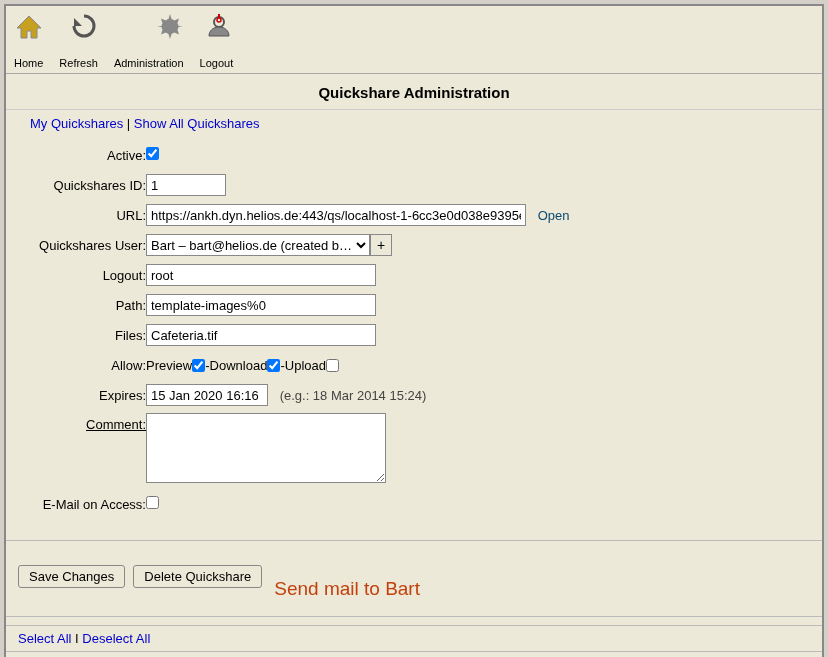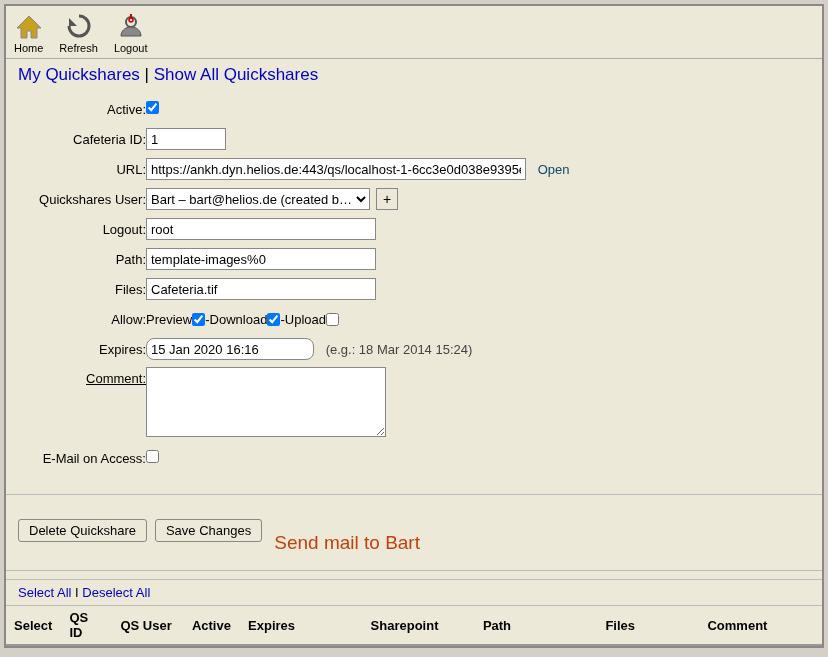--- a/index.html
+++ b/index.html
@@ -2,47 +2,47 @@
 <html><head>
   <meta charset="utf-8">
   <style>
     * { box-sizing: border-box; margin: 0; padding: 0; }
     body { font-family: Arial, sans-serif; font-size: 13px; background: #d4d0c8; width: 828px; min-height: 657px; }
     
     .window { background: #ece9d8; border: 2px solid #888; width: 820px; margin: 4px auto; }
     
     
     .toolbar { display: flex; align-items: flex-end; padding: 6px 8px 4px 8px; gap: 16px; background: #ece9d8; border-bottom: 1px solid #aaa; }
-    .toolbar-item { display: flex; flex-direction: column; align-items: center; cursor: pointer; gap: 2px; }
+    .toolbar-item { display: flex; flex-direction: column; align-items: flex-end; cursor: pointer; gap: 17px; }
     .toolbar-item span { font-size: 11px; }
     .toolbar-icon { width: 28px; height: 28px; display: flex; align-items: center; justify-content: center; }
     
     
     .page-title { text-align: center; font-weight: bold; font-size: 15px; padding: 10px 0 8px 0; border-bottom: 1px solid #ccc; }
     
-    .breadcrumb { padding: 6px 12px; font-size: 17px; }
+    .breadcrumb { padding: 6px 24px; font-size: 13px; }
     .breadcrumb a { color: #0000cc; text-decoration: none; }
     
     .form-section { padding: 6px 20px 10px 20px; }
     
     .form-row { display: flex; align-items: center; margin-bottom: 6px; min-height: 24px; }
     .form-label { text-align: right; width: 120px; font-size: 13px; flex-shrink: 0; }
     .form-value { flex: 1; }
     
     input[type="text"] { border: 1px solid #888; padding: 2px 4px; font-size: 13px; height: 22px; background: white; }
     
     textarea { border: 1px solid #888; padding: 2px 4px; font-size: 13px; background: white; resize: vertical; width: 240px; height: 70px; }
     
     .url-field { width: 380px; }
     .id-field { width: 80px; }
     .std-field { width: 230px; }
     
     .open-link { color: #0c4a6e; text-decoration: none; margin-left: 8px; font-size: 13px; }
     
-    .user-select-wrap { display: flex; align-items: center; gap: 6px; }
+    .user-select-wrap { display: flex; align-items: center; }
     .user-select { height: 22px; font-size: 13px; border: 1px solid #888; background: white; }
     .add-btn { width: 22px; height: 22px; border: 1px solid #888; background: #ece9d8; cursor: pointer; font-size: 14px; display: flex; align-items: center; justify-content: center; }
     
     .allow-section { display: flex; align-items: center; font-size: 13px; }
     
     .divider-bar { height: 1px; background: #bbb; margin: 8px 0; }
     
     .action-buttons { padding: 4px 12px 8px 12px; display: flex; align-items: center; gap: 8px; }
     .btn { border: 1px solid #888; background: #ece9d8; padding: 3px 10px; font-size: 13px; cursor: pointer; border-radius: 3px; }
     .send-link { color: #c2410c; text-decoration: none; font-size: 19px; margin-left: 4px; margin-top: 25px; }
@@ -83,48 +83,58 @@
         <svg width="28" height="28" viewBox="0 0 28 28">
           <path d="M14,4 A10,10 0 1,1 4,14" fill="none" stroke="#555" stroke-width="3"></path>
           <polygon points="4,6 4,14 12,14" fill="#555"></polygon>
         </svg>
       </div>
       <span>Refresh</span>
     </div>
     <div class="toolbar-item">
       <div class="toolbar-icon">
         <svg width="28" height="28" viewBox="0 0 28 28">
+          <circle cx="14" cy="14" r="4" fill="#888"></circle>
+          <path d="M14,2 L15.5,7 C16.5,7.3 17.4,7.8 18.2,8.4 L23,6.5 L21.5,11.2 C22,12 22.3,12.9 22.5,13.9 L27,14 L22.5,15 C22.3,16 22,16.9 21.5,17.7 L23,22.4 L18.2,20.5 C17.4,21.1 16.5,21.6 15.5,21.9 L14,27 L12.5,21.9 C11.5,21.6 10.6,21.1 9.8,20.5 L5,22.4 L6.5,17.7 C6,16.9 5.7,16 5.5,15 L1,14 L5.5,13.9 C5.7,12.9 6,12 6.5,11.2 L5,6.5 L9.8,8.4 C10.6,7.8 11.5,7.3 12.5,7 Z" fill="#888"></path>
+        </svg>
+      </div>
+      <span>Administration</span>
+    </div>
+    <div class="toolbar-item">
+      <div class="toolbar-icon">
+        <svg width="28" height="28" viewBox="0 0 28 28">
           <circle cx="14" cy="10" r="5" fill="none" stroke="#555" stroke-width="2"></circle>
           <path d="M14,15 C8,15 4,19 4,24 L24,24 C24,19 20,15 14,15 Z" fill="#888" stroke="#555" stroke-width="1"></path>
           <circle cx="14" cy="8" r="2" fill="none" stroke="#cc0000" stroke-width="1.5"></circle>
           <line x1="14" y1="2" x2="14" y2="6" stroke="#cc0000" stroke-width="2"></line>
         </svg>
       </div>
       <span>Logout</span>
     </div>
   </div>
 
+  <div class="page-title">Quickshare Administration</div>
 
   <div class="breadcrumb">
     <a href="#">My Quickshares</a>
     <span> | </span>
     <a href="#">Show All Quickshares</a>
   </div>
 
   <div class="form-section">
 
     <div class="form-row">
       <div class="form-label">Active:</div>
       <div class="form-value">
         <input type="checkbox" checked="" style="">
       </div>
     </div>
 
     <div class="form-row">
-      <div class="form-label">Cafeteria ID:</div>
+      <div class="form-label">Quickshares ID:</div>
       <div class="form-value">
         <input type="text" class="id-field" value="1" style="">
       </div>
     </div>
 
     <div class="form-row">
       <div class="form-label">URL:</div>
       <div class="form-value">
         <input type="text" class="url-field" value="https://ankh.dyn.helios.de:443/qs/localhost-1-6cc3e0d038e9395e" style="">
         <a href="#" class="open-link">Open</a>
@@ -177,21 +187,21 @@
           <span> - </span>
           <span>Upload</span>
           <input type="checkbox" style="">
         </div>
       </div>
     </div>
 
     <div class="form-row">
       <div class="form-label">Expires:</div>
       <div class="form-value">
-        <input type="text" class="std-field" style="width: 168px; border-radius: 8px;" value="15 Jan 2020 16:16">
+        <input type="text" class="std-field" style="width: 122px;" value="15 Jan 2020 16:16">
         <span style="margin-left:8px; color:#444;">(e.g.: 18 Mar 2014 15:24)</span>
       </div>
     </div>
 
     <div class="form-row" style="align-items:flex-start;">
       <div class="form-label" style="padding-top:4px;text-decoration:underline;">Comment:</div>
       <div class="form-value">
         <textarea style=""></textarea>
       </div>
     </div>
@@ -201,22 +211,22 @@
       <div class="form-value">
         <input type="checkbox" style="">
       </div>
     </div>
 
   </div>
 
   <div class="divider-bar"></div>
 
   <div class="action-buttons">
+    <button class="btn">Save Changes</button>
     <button class="btn">Delete Quickshare</button>
-    <button class="btn">Save Changes</button>
     <a href="#" class="send-link">Send mail to Bart</a>
   </div>
 
   <div class="divider-bar"></div>
 
   <div class="select-all-bar">
     <a href="#">Select All</a>
     <span> I </span>
     <a href="#">Deselect All</a>
   </div>

